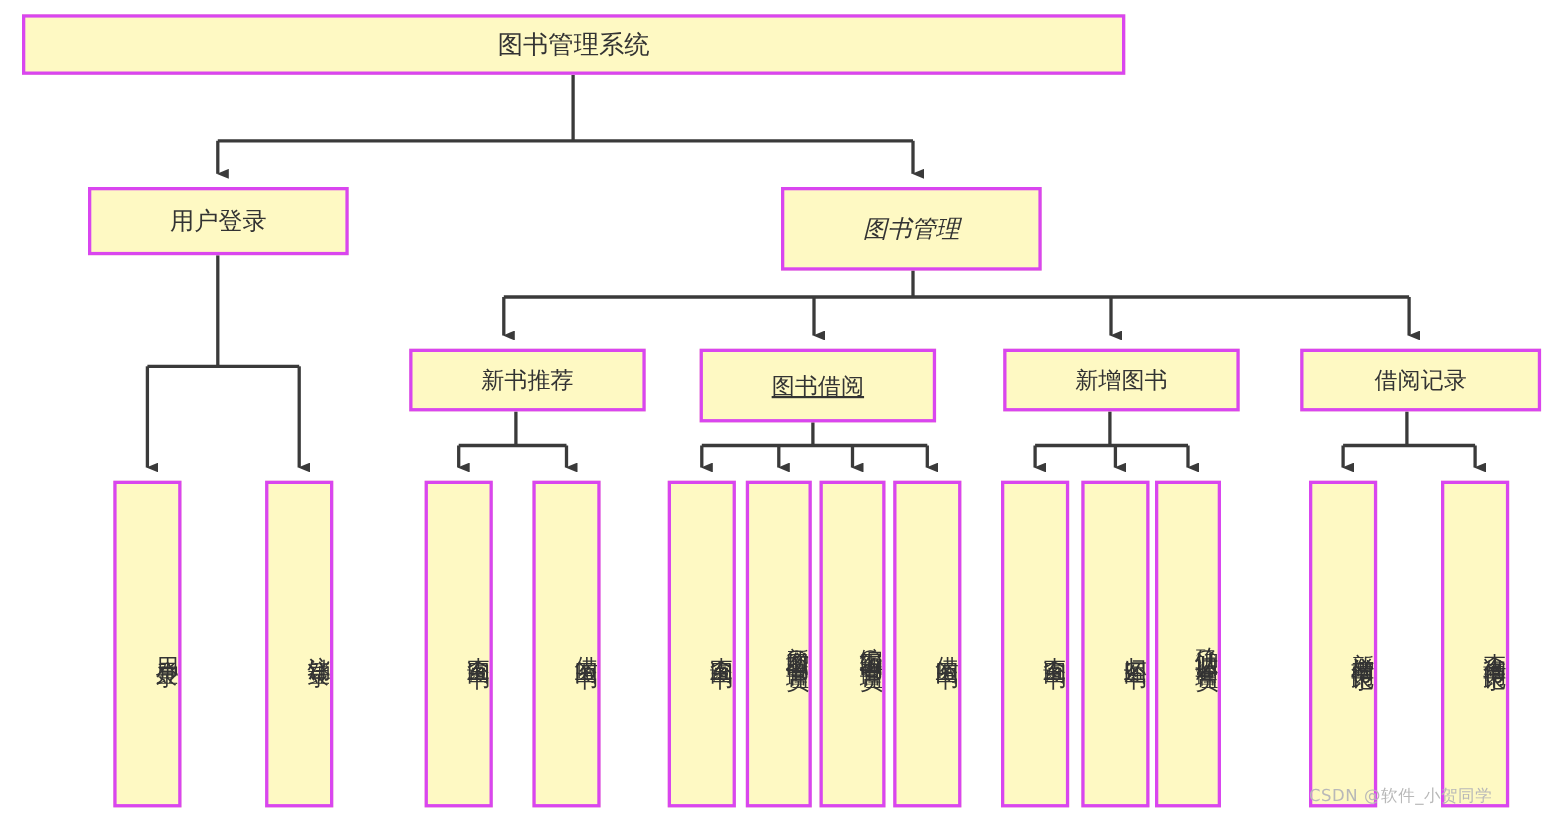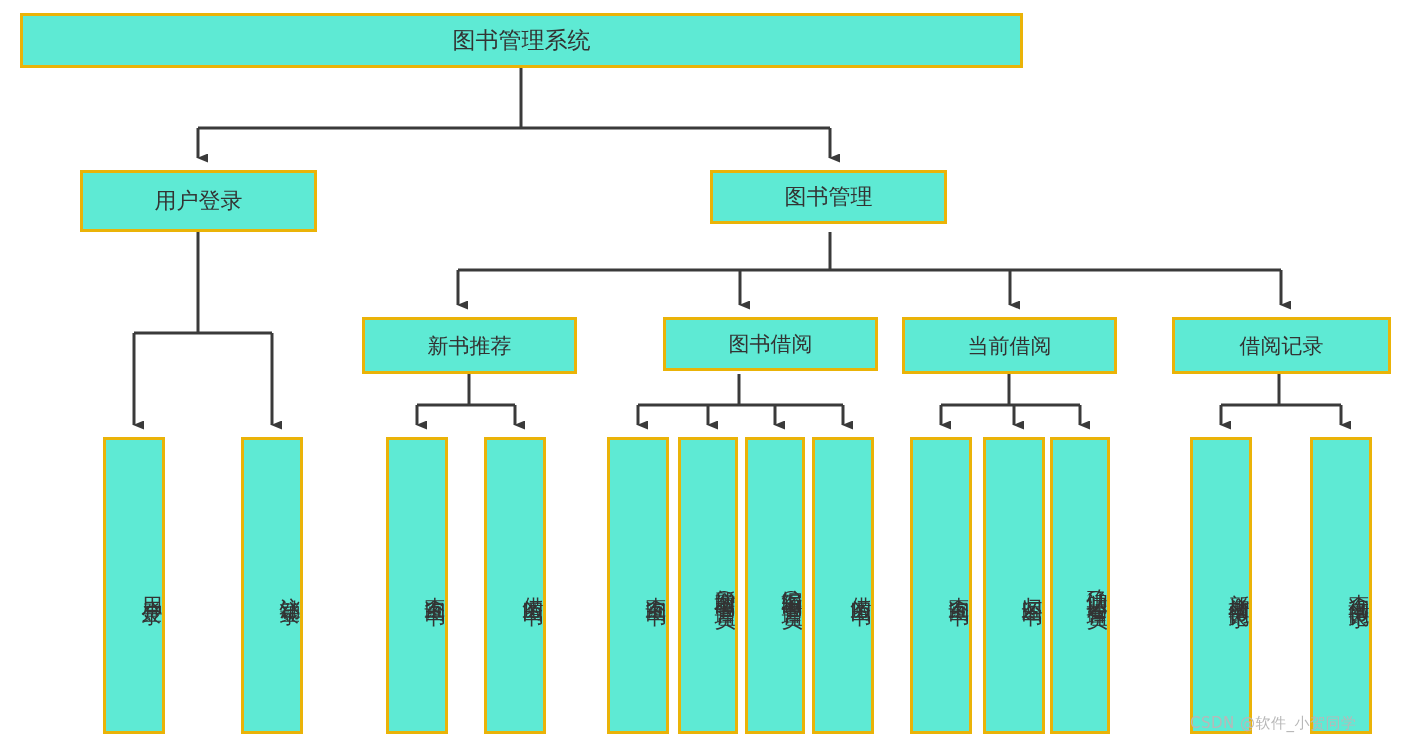--- a/index.html
+++ b/index.html
@@ -21,35 +21,36 @@
     position: absolute;
     left: 0;
     top: 0;
     width: 1405px;
     height: 747px;
     pointer-events: none;
   }
   .node {
     position: absolute;
     box-sizing: border-box;
-    background: #5eead4;
-    border: 3px solid #eab308;
+    background: #fef9c3;
+    border: 3px solid #d946ef;
     display: flex;
     align-items: center;
     justify-content: center;
     color: #333333;
   }
   .node.root {
     font-size: 23px;
   }
   .node.level1 {
     font-size: 22px;
   }
   .node.level2 {
     font-size: 21px;
+    margin-left: 10px;
   }
   .node.leaf {
     font-size: 21px;
     writing-mode: vertical-rl;
     text-orientation: upright;
     letter-spacing: 3px;
     padding: 12px 0;
     align-items: flex-start;
     justify-content: center;
   }
@@ -123,34 +124,34 @@
   </svg>
 
   <div class="node root" style="left:20px; top:13px; width:1003px; height:55px;">
     <span>图书管理系统</span>
   </div>
 
   <div class="node level1" style="left:80px; top:170px; width:237px; height:62px;">
     <span>用户登录</span>
   </div>
 
-  <div class="node level1" style="left:710px; top:170px; width:237px; height:54px;">
+  <div class="node level1" style="left:710px; top:170px; width:237px; height:76px;font-style:italic;">
     <span>图书管理</span>
   </div>
 
   <div class="node level2" style="left:362px; top:317px; width:215px; height:57px;">
     <span>新书推荐</span>
   </div>
 
-  <div class="node level2" style="left:663px; top:317px; width:215px; height:54px;">
+  <div class="node level2" style="left:626px; top:317px; width:215px; height:67px;text-decoration:underline;">
     <span>图书借阅</span>
   </div>
 
   <div class="node level2" style="left:902px; top:317px; width:215px; height:57px;">
-    <span>当前借阅</span>
+    <span>新增图书</span>
   </div>
 
   <div class="node level2" style="left:1172px; top:317px; width:219px; height:57px;">
     <span>借阅记录</span>
   </div>
 
   <div class="node leaf" style="left:103px; top:437px; width:62px; height:297px;">
     <span class="vtext">用户登录</span>
   </div>
 

